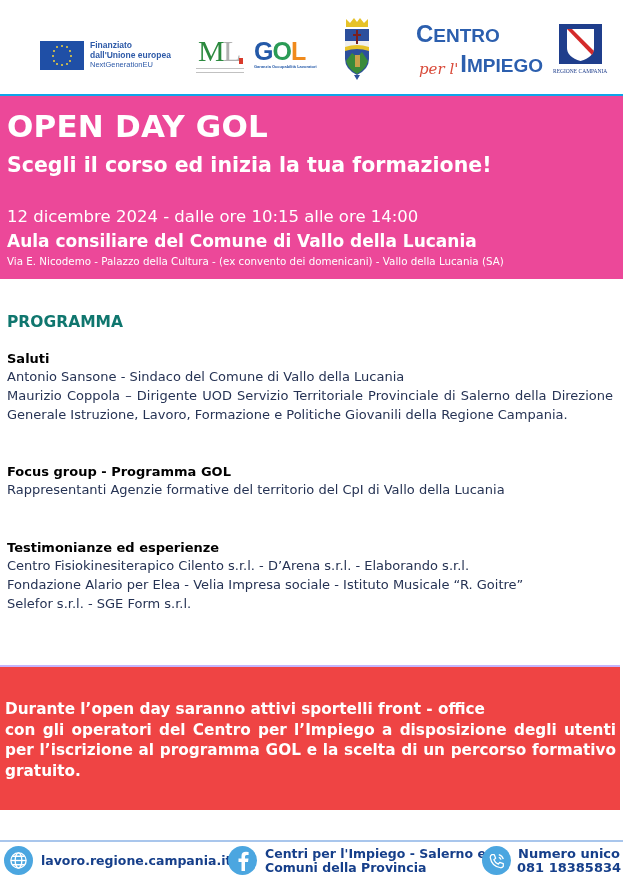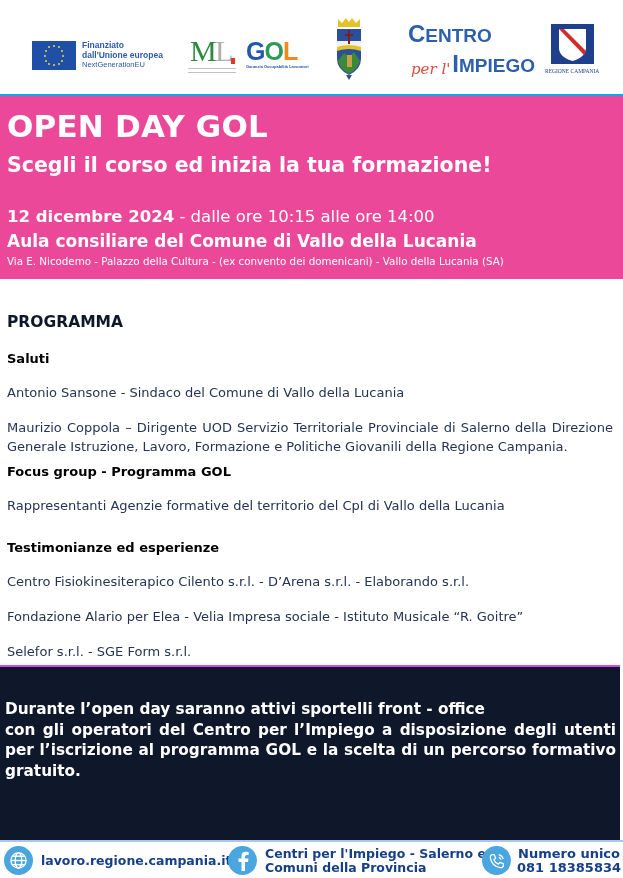--- a/index.html
+++ b/index.html
@@ -1,20 +1,20 @@
 <!DOCTYPE html>
 <html><head>
 <meta charset="utf-8">
 <style>
   * { box-sizing: border-box; margin: 0; padding: 0; }
   html, body { width: 623px; height: 878px; background: #ffffff; overflow: hidden; }
   body { position: relative; font-family: "DejaVu Sans", "Liberation Sans", sans-serif; color: #1f2a44; }
 
   
-  .logo-bar { position: absolute; left: 0; top: 0; width: 556px; height: 94px; background: #fff; }
+  .logo-bar { position: absolute; left: 8px; top: 0; width: 556px; height: 94px; background: #fff; }
   .eu-logo { position: absolute; left: 32px; top: 40px; display: flex; align-items: center; }
   .eu-flag { width: 44px; height: 29px; background: #1f4fa6; position: relative; }
   .eu-flag span { position: absolute; width: 2px; height: 2px; background: #f5d33a; border-radius: 50%; }
   .eu-text { margin-left: 6px; line-height: 10px; }
   .eu-text .l1, .eu-text .l2 { font-family: "Liberation Sans", sans-serif; font-size: 8.5px; font-weight: bold; color: #2e5aa8; display: block; }
   .eu-text .l3 { font-family: "Liberation Sans", sans-serif; font-size: 7.5px; color: #2e5aa8; display: block; }
 
   .ml-logo { position: absolute; left: 188px; top: 36px; width: 48px; height: 40px; }
   .ml-logo .m { position: absolute; left: 2px; top: 0; font-family: "Liberation Serif", serif; font-size: 30px; line-height: 30px; color: #2c8a3f; }
   .ml-logo .l { position: absolute; left: 27px; top: 0; font-family: "Liberation Serif", serif; font-size: 30px; line-height: 30px; color: #b0b0b0; }
@@ -40,37 +40,37 @@
 
   .campania-logo { position: absolute; left: 545px; top: 24px; width: 58px; height: 54px; }
   .campania-logo .shield { position: absolute; left: 6px; top: 0; width: 43px; height: 40px; background: #1f3e8c; }
   .campania-logo .caption { position: absolute; left: 0; top: 44px; font-family: "Liberation Serif", serif; font-size: 5.5px; color: #1f3e8c; white-space: nowrap; }
 
   
   .banner { position: absolute; left: 0; top: 94px; width: 623px; height: 185px; background: #ec4899; color: #ffffff; border-top: 2px solid #0ea5e9; }
   .banner .title { position: absolute; left: 7px; top: 12px; font-family: "DejaVu Sans", sans-serif; font-weight: bold; font-size: 31px; line-height: 36px; letter-spacing: 0.2px; }
   .banner .subtitle { position: absolute; left: 7px; top: 56px; font-family: "DejaVu Sans", sans-serif; font-weight: bold; font-size: 20.5px; line-height: 26px; }
   .banner .date-line { position: absolute; left: 7px; top: 110px; font-size: 16.5px; line-height: 22px; white-space: nowrap; }
-  .banner .date-line b { font-weight: bold; }
+  .banner .date-line b { font-weight: normal; }
   .banner .venue { position: absolute; left: 7px; top: 134px; font-weight: bold; font-size: 17px; line-height: 22px; white-space: nowrap; }
   .banner .address { position: absolute; left: 7px; top: 158px; font-size: 10.3px; line-height: 14px; white-space: nowrap; }
 
   
   .programma { position: absolute; left: 7px; top: 312px; width: 606px; }
-  .programma .heading { font-weight: bold; color: #0f172a; font-size: 15.5px; line-height: 20px; }
+  .programma .heading { font-weight: bold; color: #0f766e; font-size: 15.5px; line-height: 20px; }
   .section { position: absolute; left: 7px; width: 606px; }
   .section .sec-title { font-weight: bold; color: #000000; font-size: 13px; line-height: 17px; }
-  .section .line { font-size: 13px; line-height: 19px; color: #263354; text-align: justify; white-space: nowrap; margin-top: 16px; }
+  .section .line { font-size: 13px; line-height: 19px; color: #263354; text-align: justify; white-space: nowrap; }
   .section .line.wrap { white-space: normal; text-align: justify; }
   .s1 { top: 350px; }
   .s2 { top: 463px; }
   .s3 { top: 539px; }
 
   
-  .info-box { position: absolute; left: 0; top: 665px; width: 620px; height: 175px; background: #0f172a; border-top: 2px solid #d946ef; color: #ffffff; }
+  .info-box { position: absolute; left: 0; top: 665px; width: 620px; height: 145px; background: #ef4444; border-top: 2px solid #c4b5fd; color: #ffffff; }
   .info-box .text { position: absolute; left: 5px; top: 32px; width: 611px; font-weight: bold; font-size: 15.3px; line-height: 20.5px; text-align: justify; }
   .info-box .text .first { display: block; text-align: left; }
 
   
   .footer { position: absolute; left: 0; top: 840px; width: 623px; height: 38px; background: #fff; border-top: 2px solid #a9c6ec; }
   .f-item { position: absolute; top: 4px; display: flex; align-items: center; }
   .f-icon { width: 29px; height: 29px; border-radius: 50%; background: #4ba6e0; display: flex; align-items: center; justify-content: center; flex-shrink: 0; }
   .f-text { margin-left: 8px; font-weight: bold; color: #163f8a; font-size: 12.5px; line-height: 14px; white-space: nowrap; }
   .f1 { left: 4px; }
   .f2 { left: 228px; }

